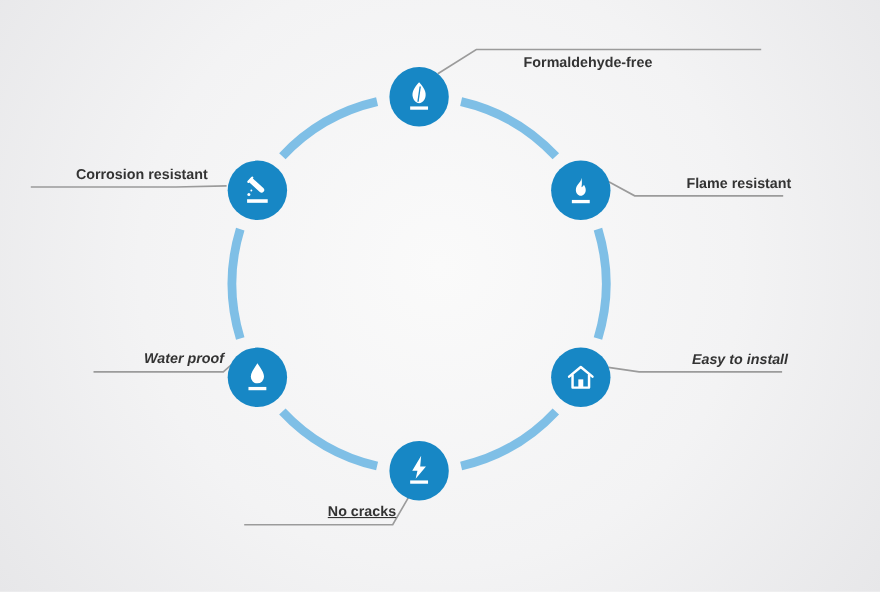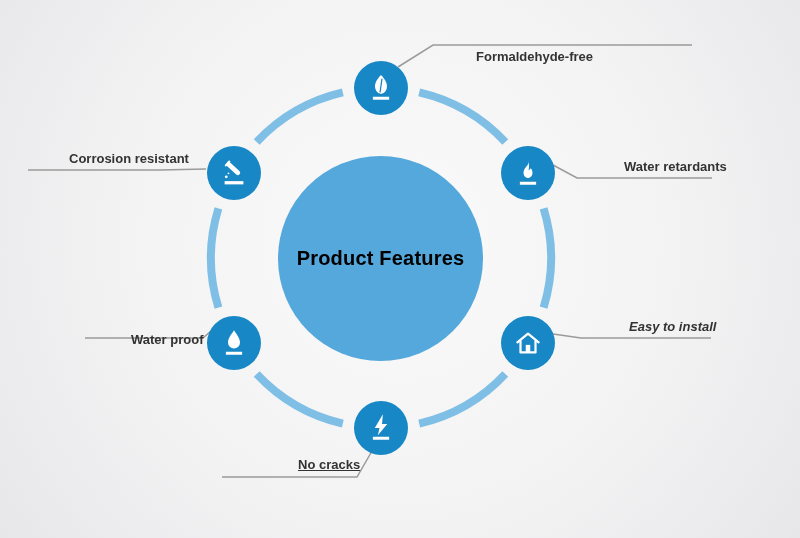--- a/index.html
+++ b/index.html
@@ -45,21 +45,21 @@
   .ic-upper-left{left:207px;top:146px;}
   .feature-label{
     position:absolute;font-size:13px;font-weight:bold;color:var(--label);
     white-space:nowrap;
     padding-left:36px;
   }
   .lb-top{left:440px;top:49px;}
   .lb-upper-right{left:588px;top:159px;}
   .lb-lower-right{left:593px;top:319px;font-style:italic;}
   .lb-bottom{left:262px;top:457px;text-decoration:underline;}
-  .lb-lower-left{left:95px;top:332px;}
+  .lb-lower-left{left:95px;top:318px;font-style:italic;}
   .lb-upper-left{left:33px;top:151px;}
   .white{fill:#ffffff;}
   .vein{stroke:var(--icon-circle);stroke-width:1;fill:none;}
   .outline{fill:none;stroke:#ffffff;stroke-width:1.8;stroke-linecap:round;stroke-linejoin:round;}
 </style>
 </head>
 <body>
 
 <div class="canvas">
 
@@ -75,23 +75,20 @@
     <g>
       <polyline class="leader" points="398,67 433,45 692,45"></polyline>
       <polyline class="leader" points="553,165 577,178 712,178"></polyline>
       <polyline class="leader" points="553,334 581,338 711,338"></polyline>
       <polyline class="leader" points="372,451 357,477 222,477"></polyline>
       <polyline class="leader" points="211,331 203,338 85,338"></polyline>
       <polyline class="leader" points="206,169 160,170 28,170"></polyline>
     </g>
   </svg>
 
-  <div class="center-circle">
-    <div class="center-title">Product Features</div>
-  </div>
 
   <div class="icon-circle ic-top">
     <svg viewBox="0 0 24 24">
       <path class="white" d="M12 1.5 C8.2 5.5 6.6 9 7.4 12.2 C8 14.9 10 16.6 12 16.6 C14 16.6 16 14.9 16.6 12.2 C17.4 9 15.8 5.5 12 1.5 Z"></path>
       <path class="vein" d="M12.8 4.5 L11.2 15.6"></path>
       <rect class="white" x="5.5" y="19" width="13" height="2.4"></rect>
     </svg>
   </div>
 
   <div class="icon-circle ic-upper-right">
@@ -129,19 +126,19 @@
         <rect class="white" x="10.1" y="1.5" width="3.8" height="13.5" rx="1.9"></rect>
         <rect class="white" x="9.1" y="1.2" width="5.8" height="1.7" rx="0.85"></rect>
       </g>
       <circle class="white" cx="5.8" cy="15" r="1.1"></circle>
       <circle class="white" cx="7.6" cy="12.2" r="0.7"></circle>
       <rect class="white" x="4.5" y="18.5" width="15" height="2.6"></rect>
     </svg>
   </div>
 
   <div class="feature-label lb-top">Formaldehyde-free</div>
-  <div class="feature-label lb-upper-right">Water retardants</div>
+  <div class="feature-label lb-upper-right">Flame resistant</div>
   <div class="feature-label lb-lower-right">Easy to install</div>
   <div class="feature-label lb-bottom">No cracks</div>
   <div class="feature-label lb-lower-left">Water proof</div>
   <div class="feature-label lb-upper-left">Corrosion resistant</div>
 
 </div>
 
 </body></html>

